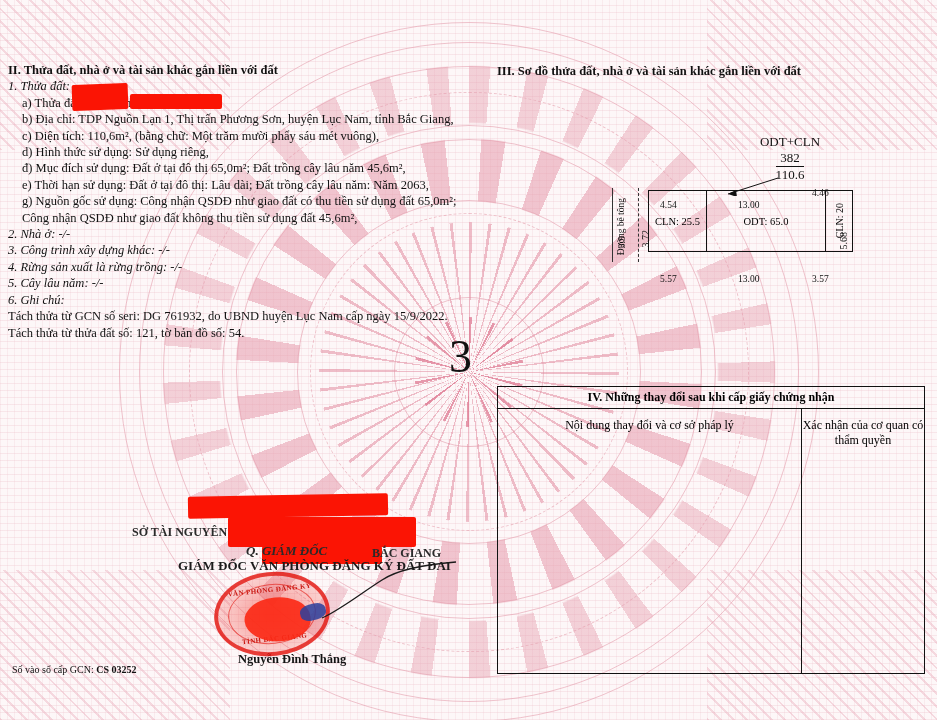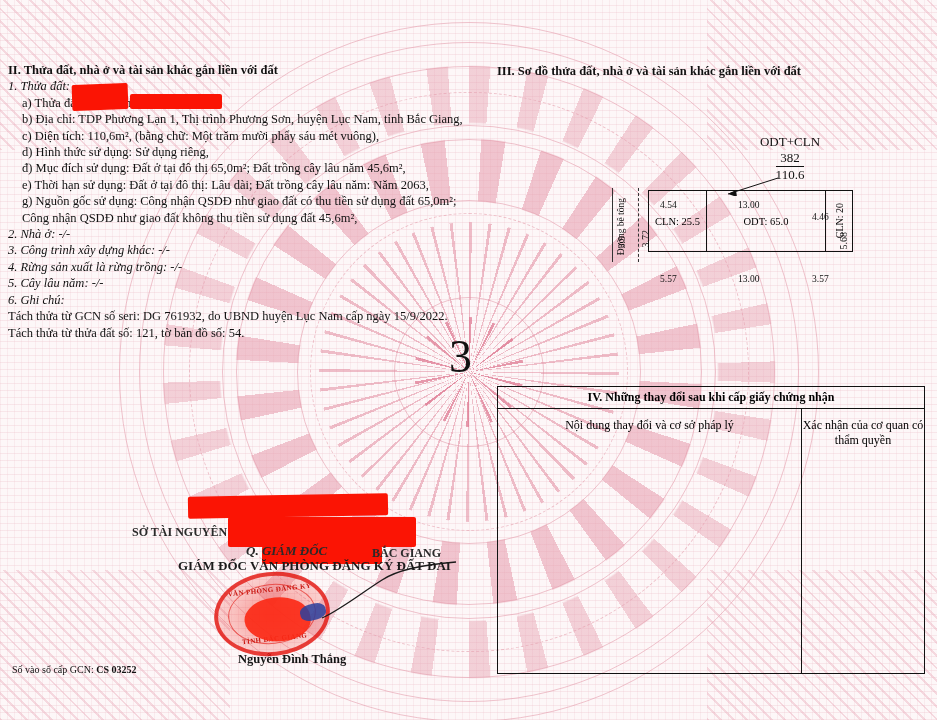--- a/index.html
+++ b/index.html
@@ -343,21 +343,21 @@
     <div class="wm-corner" style="left:0;top:0;"></div>
     <div class="wm-corner" style="right:0;top:0;"></div>
     <div class="wm-corner" style="left:0;bottom:0;"></div>
     <div class="wm-corner" style="right:0;bottom:0;"></div>
   </div>
 
   <div class="doc-text">
     <div class="sec-title">II. Thửa đất, nhà ở và tài sản khác gắn liền với đất</div>
     <div class="ital">1. Thửa đất:</div>
     <div class="indent">a) Thửa đất số:                         tờ bản đồ số:</div>
-    <div class="indent">b) Địa chỉ: TDP Phương Lạn 1, Thị trình Phương Sơn, huyện Lục Nam, tỉnh Bắc Giang,</div>
+    <div class="indent">b) Địa chỉ: TDP Nguồn Lạn 1, Thị trấn Phương Sơn, huyện Lục Nam, tỉnh Bắc Giang,</div>
     <div class="indent">c) Diện tích: 110,6m², (bằng chữ: Một trăm mười phẩy sáu mét vuông),</div>
     <div class="indent">d) Hình thức sử dụng: Sử dụng riêng,</div>
     <div class="indent">đ) Mục đích sử dụng: Đất ở tại đô thị 65,0m²; Đất trồng cây lâu năm 45,6m²,</div>
     <div class="indent">e) Thời hạn sử dụng: Đất ở tại đô thị: Lâu dài; Đất trồng cây lâu năm: Năm 2063,</div>
     <div class="indent">g) Nguồn gốc sử dụng: Công nhận QSDĐ như giao đất có thu tiền sử dụng đất 65,0m²; Công nhận QSDĐ như giao đất không thu tiền sử dụng đất 45,6m²,</div>
     <div class="ital">2. Nhà ở: -/-</div>
     <div class="ital">3. Công trình xây dựng khác: -/-</div>
     <div class="ital">4. Rừng sản xuất là rừng trồng: -/-</div>
     <div class="ital">5. Cây lâu năm: -/-</div>
     <div class="ital">6. Ghi chú:</div>
@@ -411,21 +411,21 @@
   <div class="road-label">
     <span class="rv">Đường bê tông</span>
   </div>
 
   <div class="dim" style="left:616px; top:212px;"><span class="vert">3.9</span></div>
   <div class="dim" style="left:640px; top:206px;"><span class="vert">3.72</span></div>
   <div class="dim" style="left:838px; top:208px;"><span class="vert">5.68</span></div>
 
   <div class="dim" style="left:660px; top:176px;">4.54</div>
   <div class="dim" style="left:738px; top:176px;">13.00</div>
-  <div class="dim" style="left:812px; top:188px;">4.46</div>
+  <div class="dim" style="left:812px; top:164px;">4.46</div>
 
   <div class="dim" style="left:660px; top:250px;">5.57</div>
   <div class="dim" style="left:738px; top:250px;">13.00</div>
   <div class="dim" style="left:812px; top:250px;">3.57</div>
 
   <div class="parcel">
     <div class="pcell cln-l">CLN: 25.5</div>
     <div class="pcell odt">ODT: 65.0</div>
     <div class="pcell cln-r">
       <span class="vert">CLN: 20</span>

